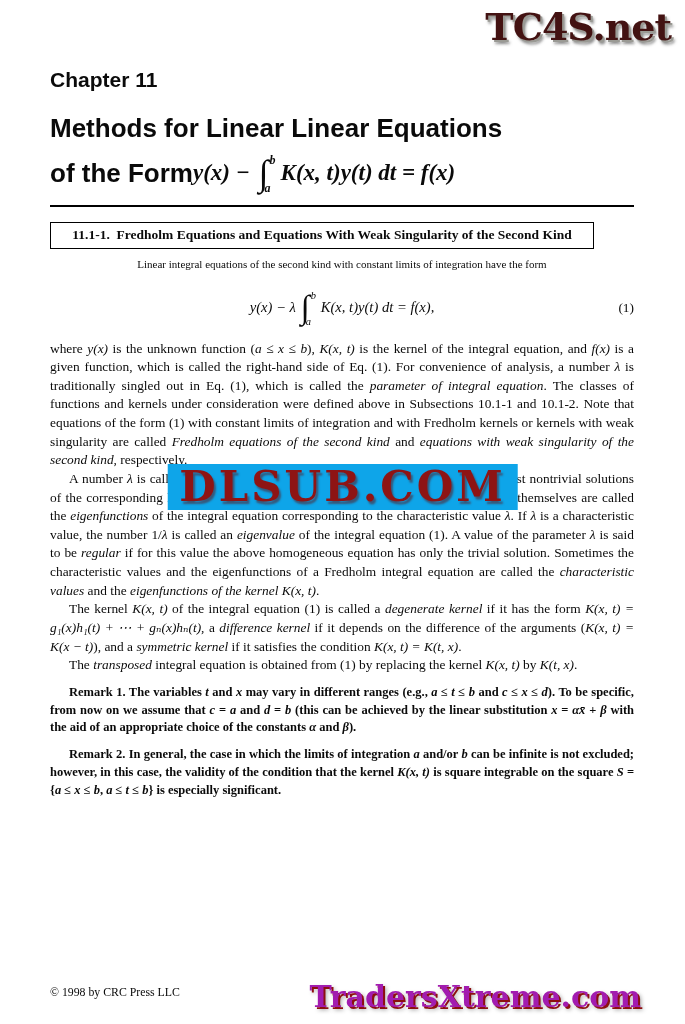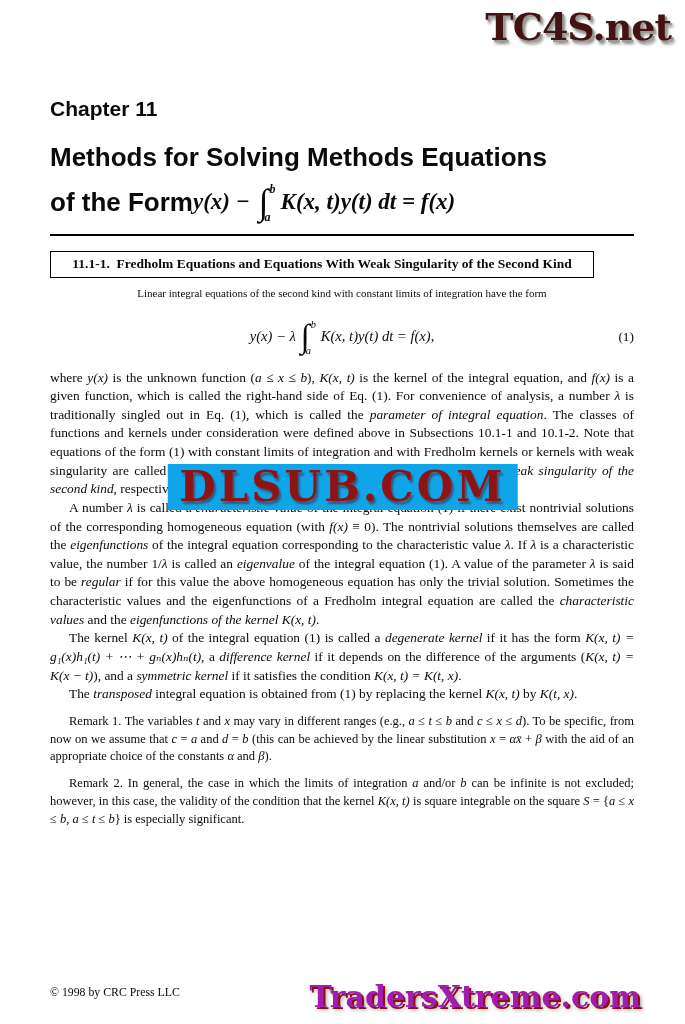--- a/index.html
+++ b/index.html
@@ -34,21 +34,21 @@
     position: absolute; right: 44px; bottom: 12px;
     font-family: "DejaVu Serif", serif; font-weight: 700;
     font-size: 30px; line-height: 1;
     color: #a21caf;
     text-shadow: 2px 2px 0 #8d0f0f, 3px 3px 4px rgba(0,0,0,.35);
     white-space: nowrap;
   }
 
   
   .chapter-label {
-    padding-top: 97px;
+    padding-top: 68px;
     font-family: "Liberation Sans", sans-serif; font-weight: 700;
     font-size: 21px;
   }
   .title {
     margin: 20px 0 0 0;
     font-family: "Liberation Sans", sans-serif; font-weight: 700;
     font-size: 26px; line-height: 1.25;
   }
   .title-line2 { display: flex; align-items: center; margin-top: 6px; height: 46px; }
   .title-math {
@@ -73,21 +73,21 @@
 
   
   .intro { margin-top: 9px; font-size: 11px; text-align: center; }
   .para {
     margin: 0; font-size: 13.4px; line-height: 1.39;
     text-align: justify; text-indent: 19px;
   }
   .para.noindent { text-indent: 0; margin-top: 8px; }
   .remark {
     margin: 9px 0 0 0; font-size: 12.5px; line-height: 1.42;
-    text-align: justify; text-indent: 19px;
+    text-align: justify; text-indent: 19px; font-weight: bold;
   }
 
   
   .equation {
     position: relative; display: flex; justify-content: center; align-items: center;
     margin-top: 14px; height: 48px;
     font-size: 14.6px; font-style: italic;
   }
   .eq-frag { white-space: pre; }
   .eq-number { position: absolute; right: 0; top: 50%; transform: translateY(-50%); font-style: normal; font-size: 13.4px; }
@@ -109,21 +109,21 @@
 
 <div class="page">
 
   <div class="wm-top">TC4S.net</div>
 
   <div class="content">
 
     <div class="chapter-label">Chapter 11</div>
 
     <h1 class="title">
-      <span class="title-line1">Methods for Solving Methods Equations</span>
+      <span class="title-line1">Methods for Linear Linear Equations</span>
       <span class="title-line2">
         <span>of the Form</span>
         <span class="title-math">
           <span class="eq-frag">y(x) −</span>
           <span class="intgrp"><span class="int-sign">∫</span><span class="int-bounds"><span class="int-upper">b</span><span class="int-lower">a</span></span></span>
           <span class="eq-frag">K(x, t)y(t) dt = f(x)</span>
         </span>
       </span>
     </h1>
 

